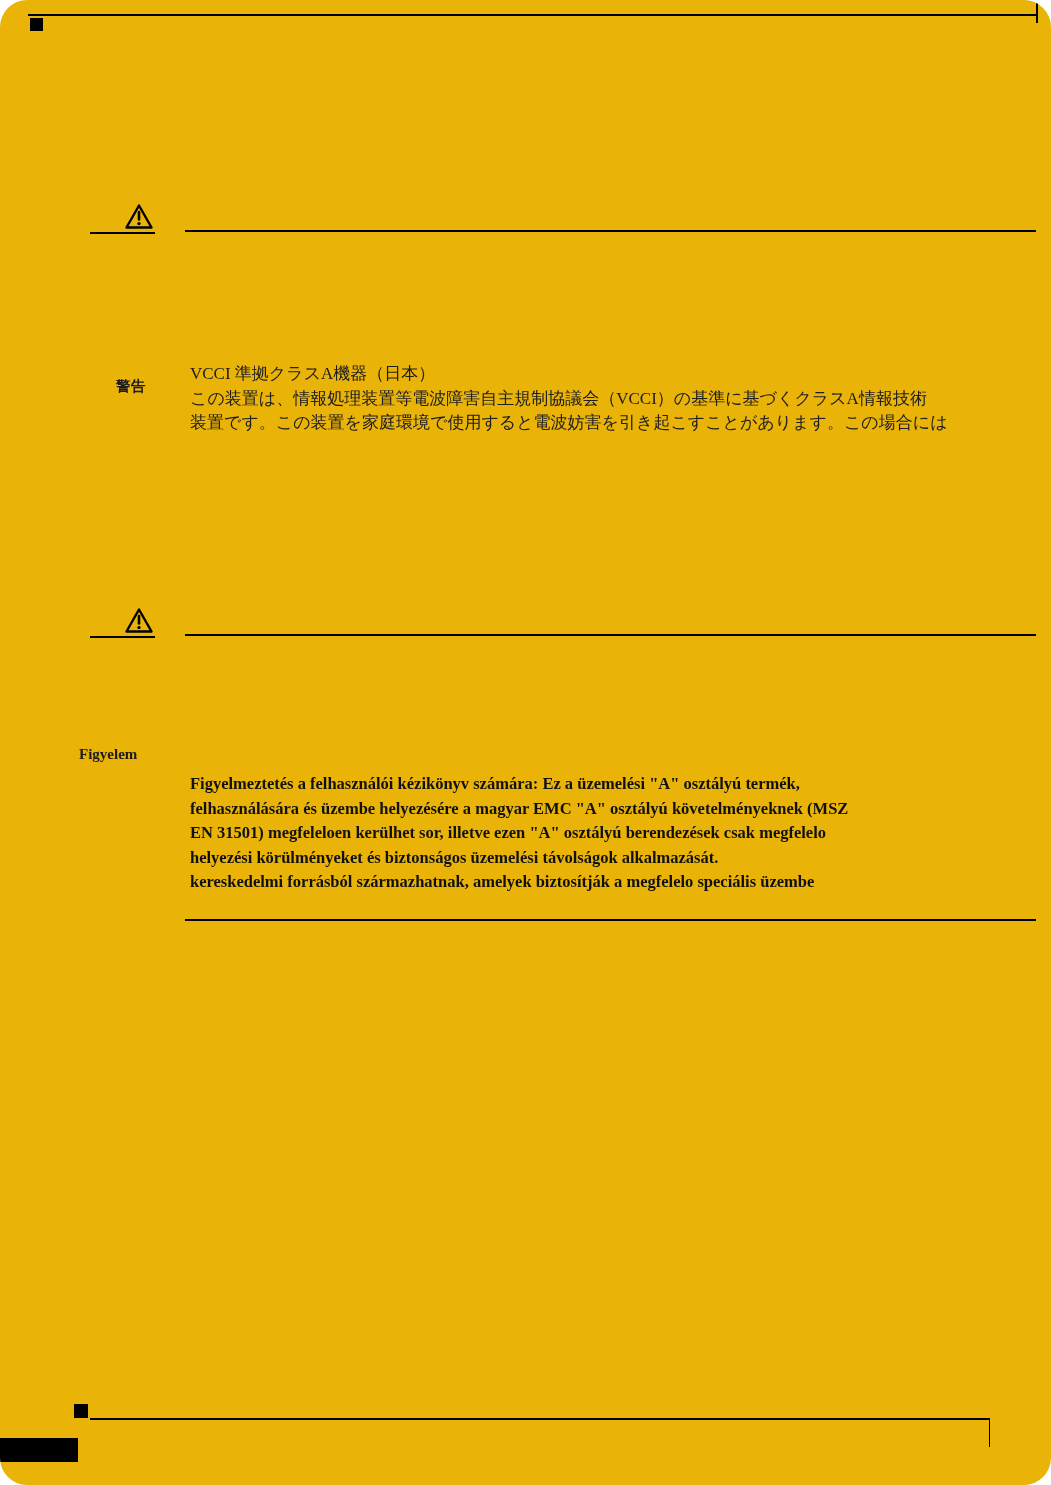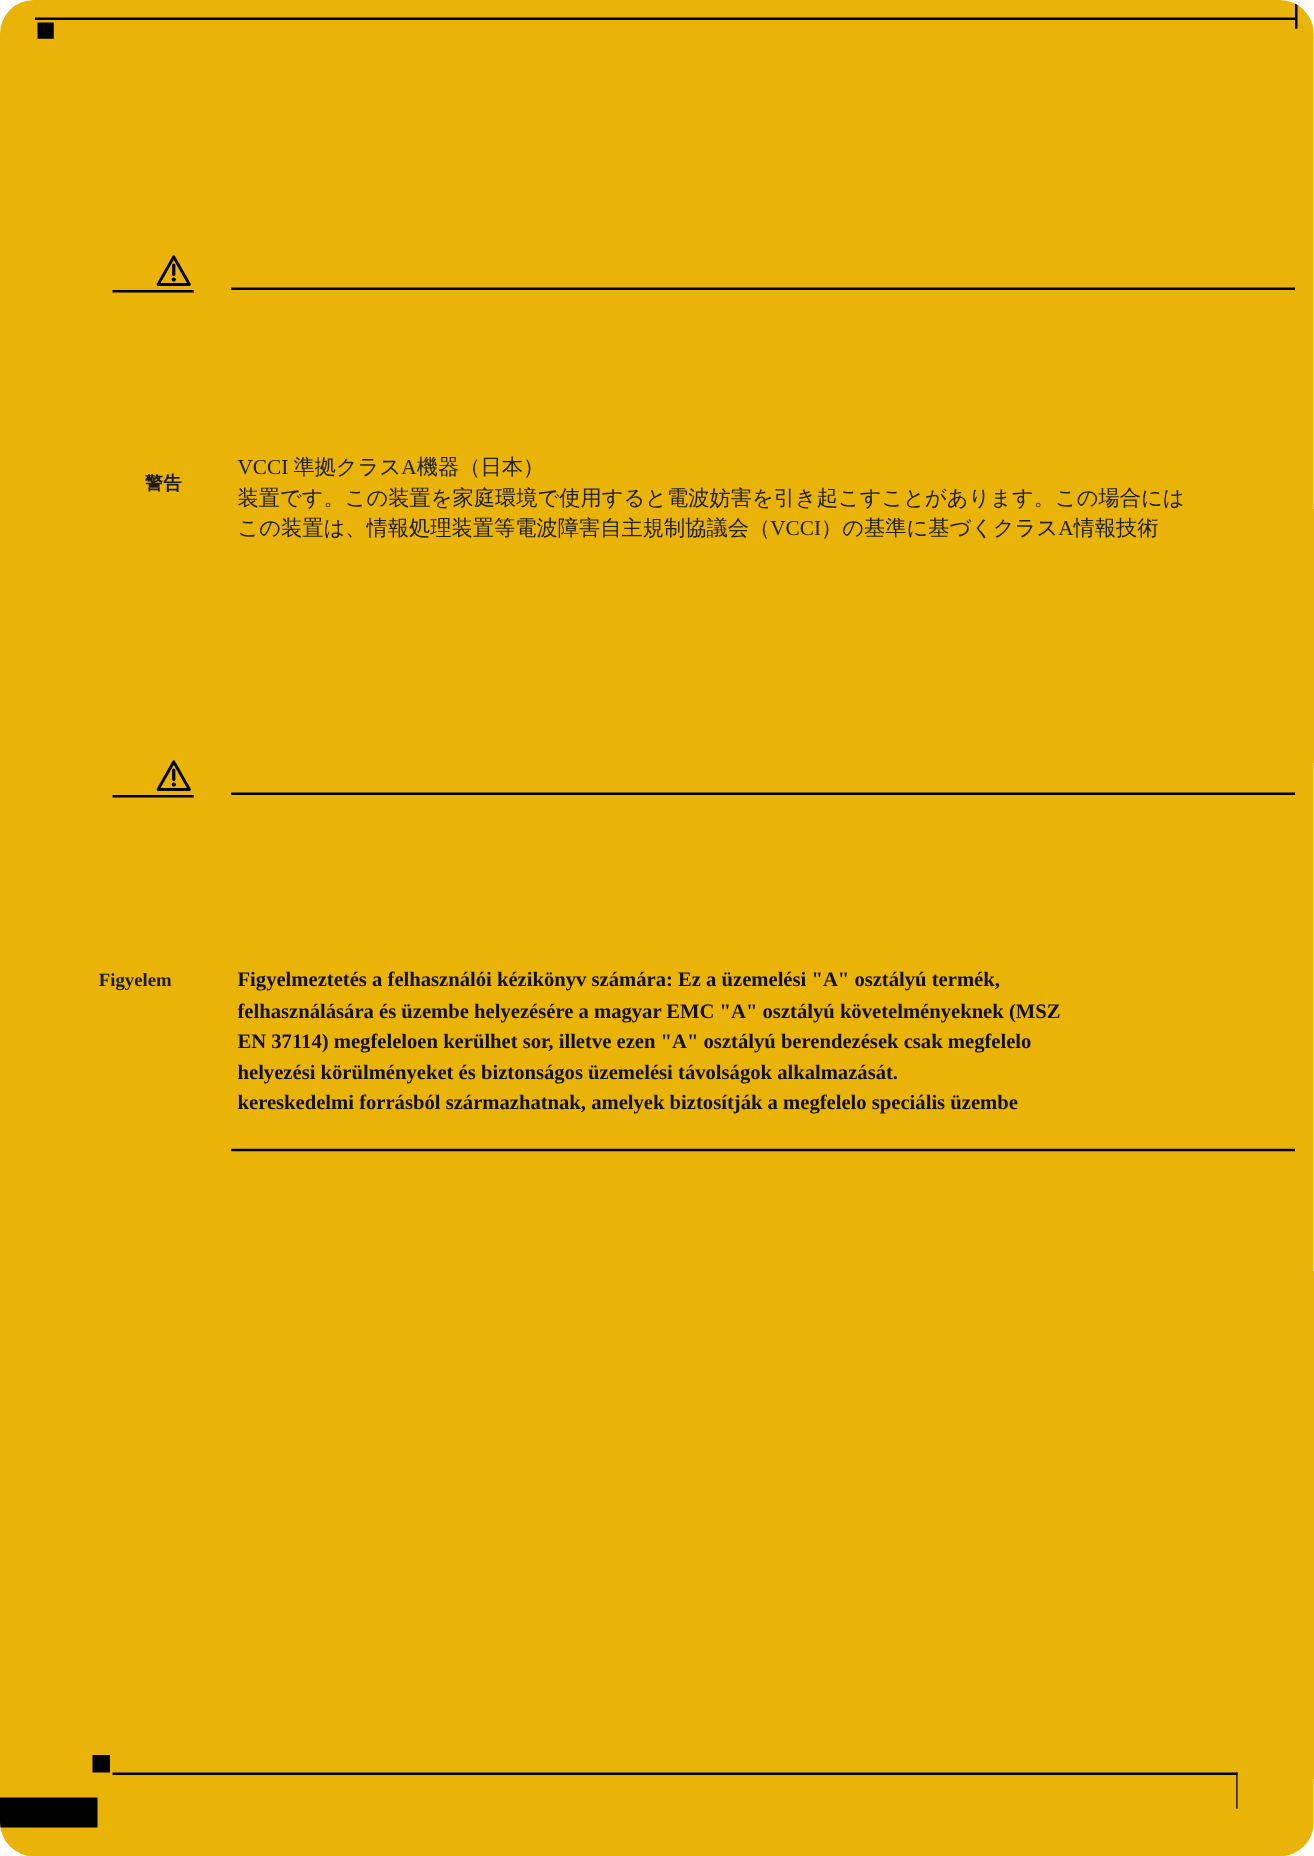--- a/index.html
+++ b/index.html
@@ -70,37 +70,37 @@
     <path d="M15 2.5 L27.5 24.5 L2.5 24.5 Z" fill="none" stroke="#000" stroke-width="2.4" stroke-linejoin="round"></path>
     <path d="M15 9 L15 16.5" stroke="#000" stroke-width="2.6" stroke-linecap="round"></path>
     <circle cx="15" cy="20.6" r="1.7" fill="#000"></circle>
   </svg>
   <div class="hline" style="left:90px; top:232px; width:65px;"></div>
   <div class="hline" style="left:185px; top:230px; width:851px;"></div>
 
   <div class="jp-label" style="top:377px;">警告</div>
   <div class="jp-text" style="top:362px;">
     <div class="line">VCCI 準拠クラスA機器（日本）</div>
+    <div class="line">この装置は、情報処理装置等電波障害自主規制協議会（VCCI）の基準に基づくクラスA情報技術</div>
     <div class="line">装置です。この装置を家庭環境で使用すると電波妨害を引き起こすことがあります。この場合には</div>
-    <div class="line">この装置は、情報処理装置等電波障害自主規制協議会（VCCI）の基準に基づくクラスA情報技術</div>
   </div>
 
   <svg class="warn-icon" style="top:607px;" width="30" height="27" viewBox="0 0 30 27">
     <path d="M15 2.5 L27.5 24.5 L2.5 24.5 Z" fill="none" stroke="#000" stroke-width="2.4" stroke-linejoin="round"></path>
     <path d="M15 9 L15 16.5" stroke="#000" stroke-width="2.6" stroke-linecap="round"></path>
     <circle cx="15" cy="20.6" r="1.7" fill="#000"></circle>
   </svg>
   <div class="hline" style="left:90px; top:636px; width:65px;"></div>
   <div class="hline" style="left:185px; top:634px; width:851px;"></div>
 
-  <div class="hu-label" style="top:777px;">Figyelem</div>
+  <div class="hu-label" style="top:746px;">Figyelem</div>
   <div class="hu-text" style="top:772px;">
     <div class="line">Figyelmeztetés a felhasználói kézikönyv számára: Ez a üzemelési "A" osztályú termék,</div>
     <div class="line">felhasználására és üzembe helyezésére a magyar EMC "A" osztályú követelményeknek (MSZ</div>
-    <div class="line">EN 37114) megfeleloen kerülhet sor, illetve ezen "A" osztályú berendezések csak megfelelo</div>
+    <div class="line">EN 31501) megfeleloen kerülhet sor, illetve ezen "A" osztályú berendezések csak megfelelo</div>
     <div class="line">helyezési körülményeket és biztonságos üzemelési távolságok alkalmazását.</div>
     <div class="line">kereskedelmi forrásból származhatnak, amelyek biztosítják a megfelelo speciális üzembe</div>
   </div>
 
   <div class="hline" style="left:185px; top:919px; width:851px;"></div>
 
   <div class="sq" style="left:74px; top:1404px; width:14px; height:14px;"></div>
   <div class="hline" style="left:90px; top:1418px; width:900px;"></div>
   <div class="vline" style="left:988.5px; top:1418px; height:29px;"></div>
   <div class="sq" style="left:0px; top:1438px; width:78px; height:24px;"></div>

